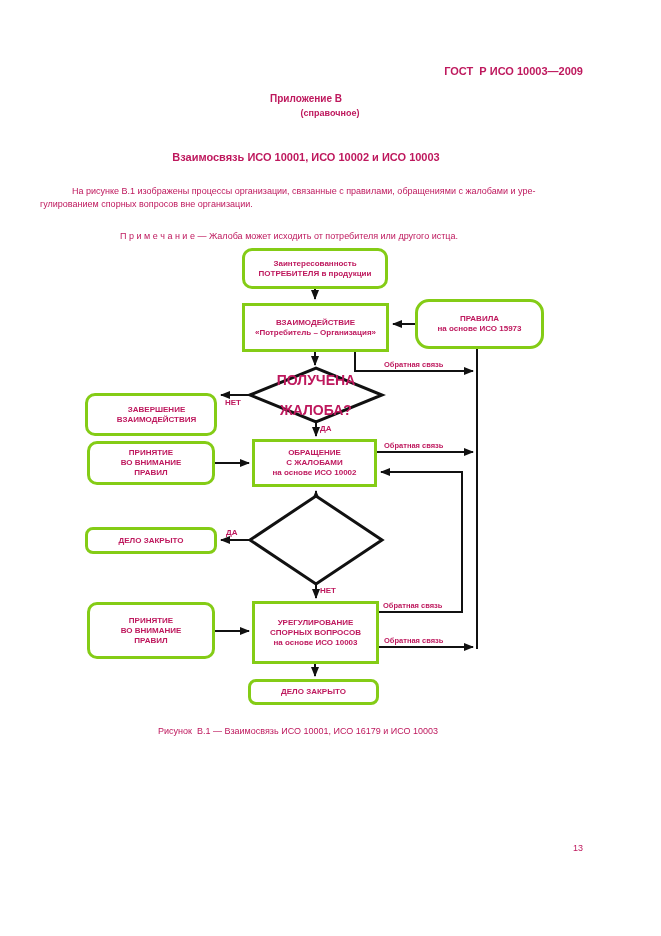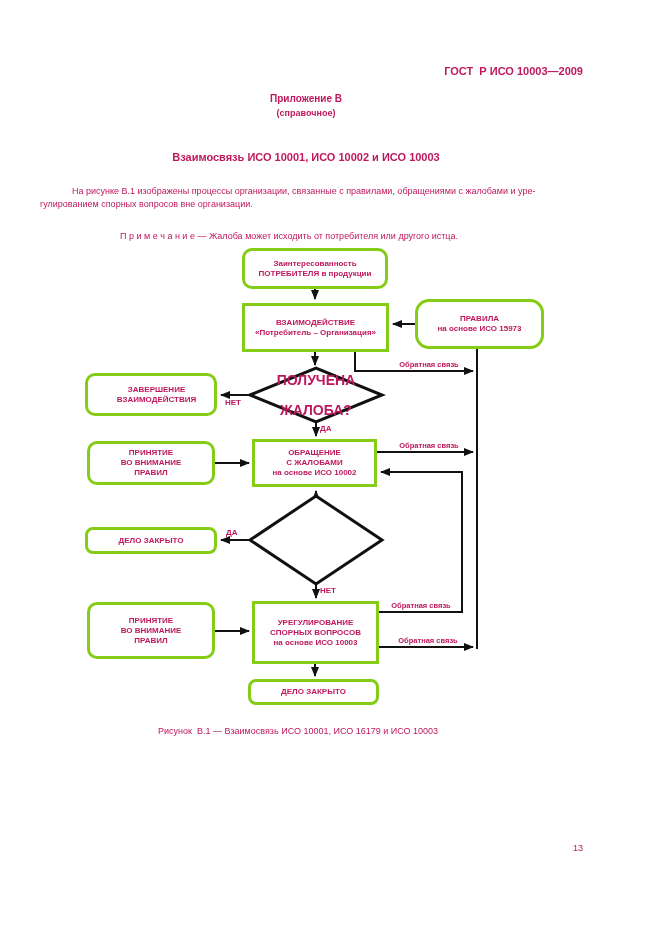--- a/index.html
+++ b/index.html
@@ -5,41 +5,41 @@
   html,body{margin:0;padding:0;background:#e8e8e8;}
   .page{
     position:relative;width:661px;height:936px;background:#ffffff;
     font-family:"Liberation Sans","DejaVu Sans",sans-serif;color:#be185d;
     overflow:hidden;margin:0 auto;
   }
   .abs{position:absolute;}
   .hdr{font-size:11px;font-weight:bold;white-space:pre;}
   .centerband{left:0;width:612px;text-align:center;}
   .annex1{font-size:10px;font-weight:bold;}
-  .annex2{font-size:9px;font-weight:bold;}
+  .annex2{font-size:9px;font-weight:bold;padding-left:24px;}
   .sect-title{font-size:11px;font-weight:bold;}
   .body-txt{font-size:9px;line-height:13px;}
   .indent{text-indent:32px;}
   .caption{font-size:9px;white-space:pre;}
   .pagenum{font-size:9px;}
   svg.connectors{position:absolute;left:0;top:0;pointer-events:none;}
   .node{
     position:absolute;background:#fff;border:3px solid #84cc16;
     display:flex;flex-direction:column;align-items:center;justify-content:center;
     text-align:center;font-weight:bold;font-size:8px;line-height:10px;
     box-sizing:border-box;
   }
   .rounded{border-radius:10px;}
   .rounded-lg{border-radius:14px;}
   .dtext{
     position:absolute;display:flex;flex-direction:column;align-items:center;
     justify-content:center;text-align:center;font-weight:bold;font-size:14px;line-height:10px;gap:20px;
   }
   .edge-label{
-    position:absolute;font-size:7.5px;font-weight:bold;text-align:center;line-height:9px;
+    position:absolute;font-size:7.5px;font-weight:bold;line-height:9px;
   }
   .yn-label{position:absolute;font-size:8px;font-weight:bold;line-height:9px;}
 </style>
 </head>
 <body>
 
 <div class="page">
 
   <div class="abs hdr" style="top:65px;right:78px;">ГОСТ  Р ИСО 10003—2009</div>
   <div class="abs centerband annex1" style="top:93px;">Приложение В</div>
@@ -110,21 +110,21 @@
     <div class="node rounded-lg" style="left:415px;top:299px;width:129px;height:50px;">
       <span>ПРАВИЛА</span>
       <span>на основе ИСО 15973</span>
     </div>
 
     <div class="dtext" style="left:250px;top:370px;width:132px;height:50px;">
       <span>ПОЛУЧЕНА</span>
       <span>ЖАЛОБА?</span>
     </div>
 
-    <div class="node rounded" style="left:85px;top:373px;width:132px;height:43px;padding-left:11px;">
+    <div class="node rounded" style="left:85px;top:393px;width:132px;height:43px;padding-left:11px;">
       <span>ЗАВЕРШЕНИЕ</span>
       <span>ВЗАИМОДЕЙСТВИЯ</span>
     </div>
 
     <div class="node rounded" style="left:87px;top:441px;width:128px;height:44px;">
       <span>ПРИНЯТИЕ</span>
       <span>ВО ВНИМАНИЕ</span>
       <span>ПРАВИЛ</span>
     </div>
 

